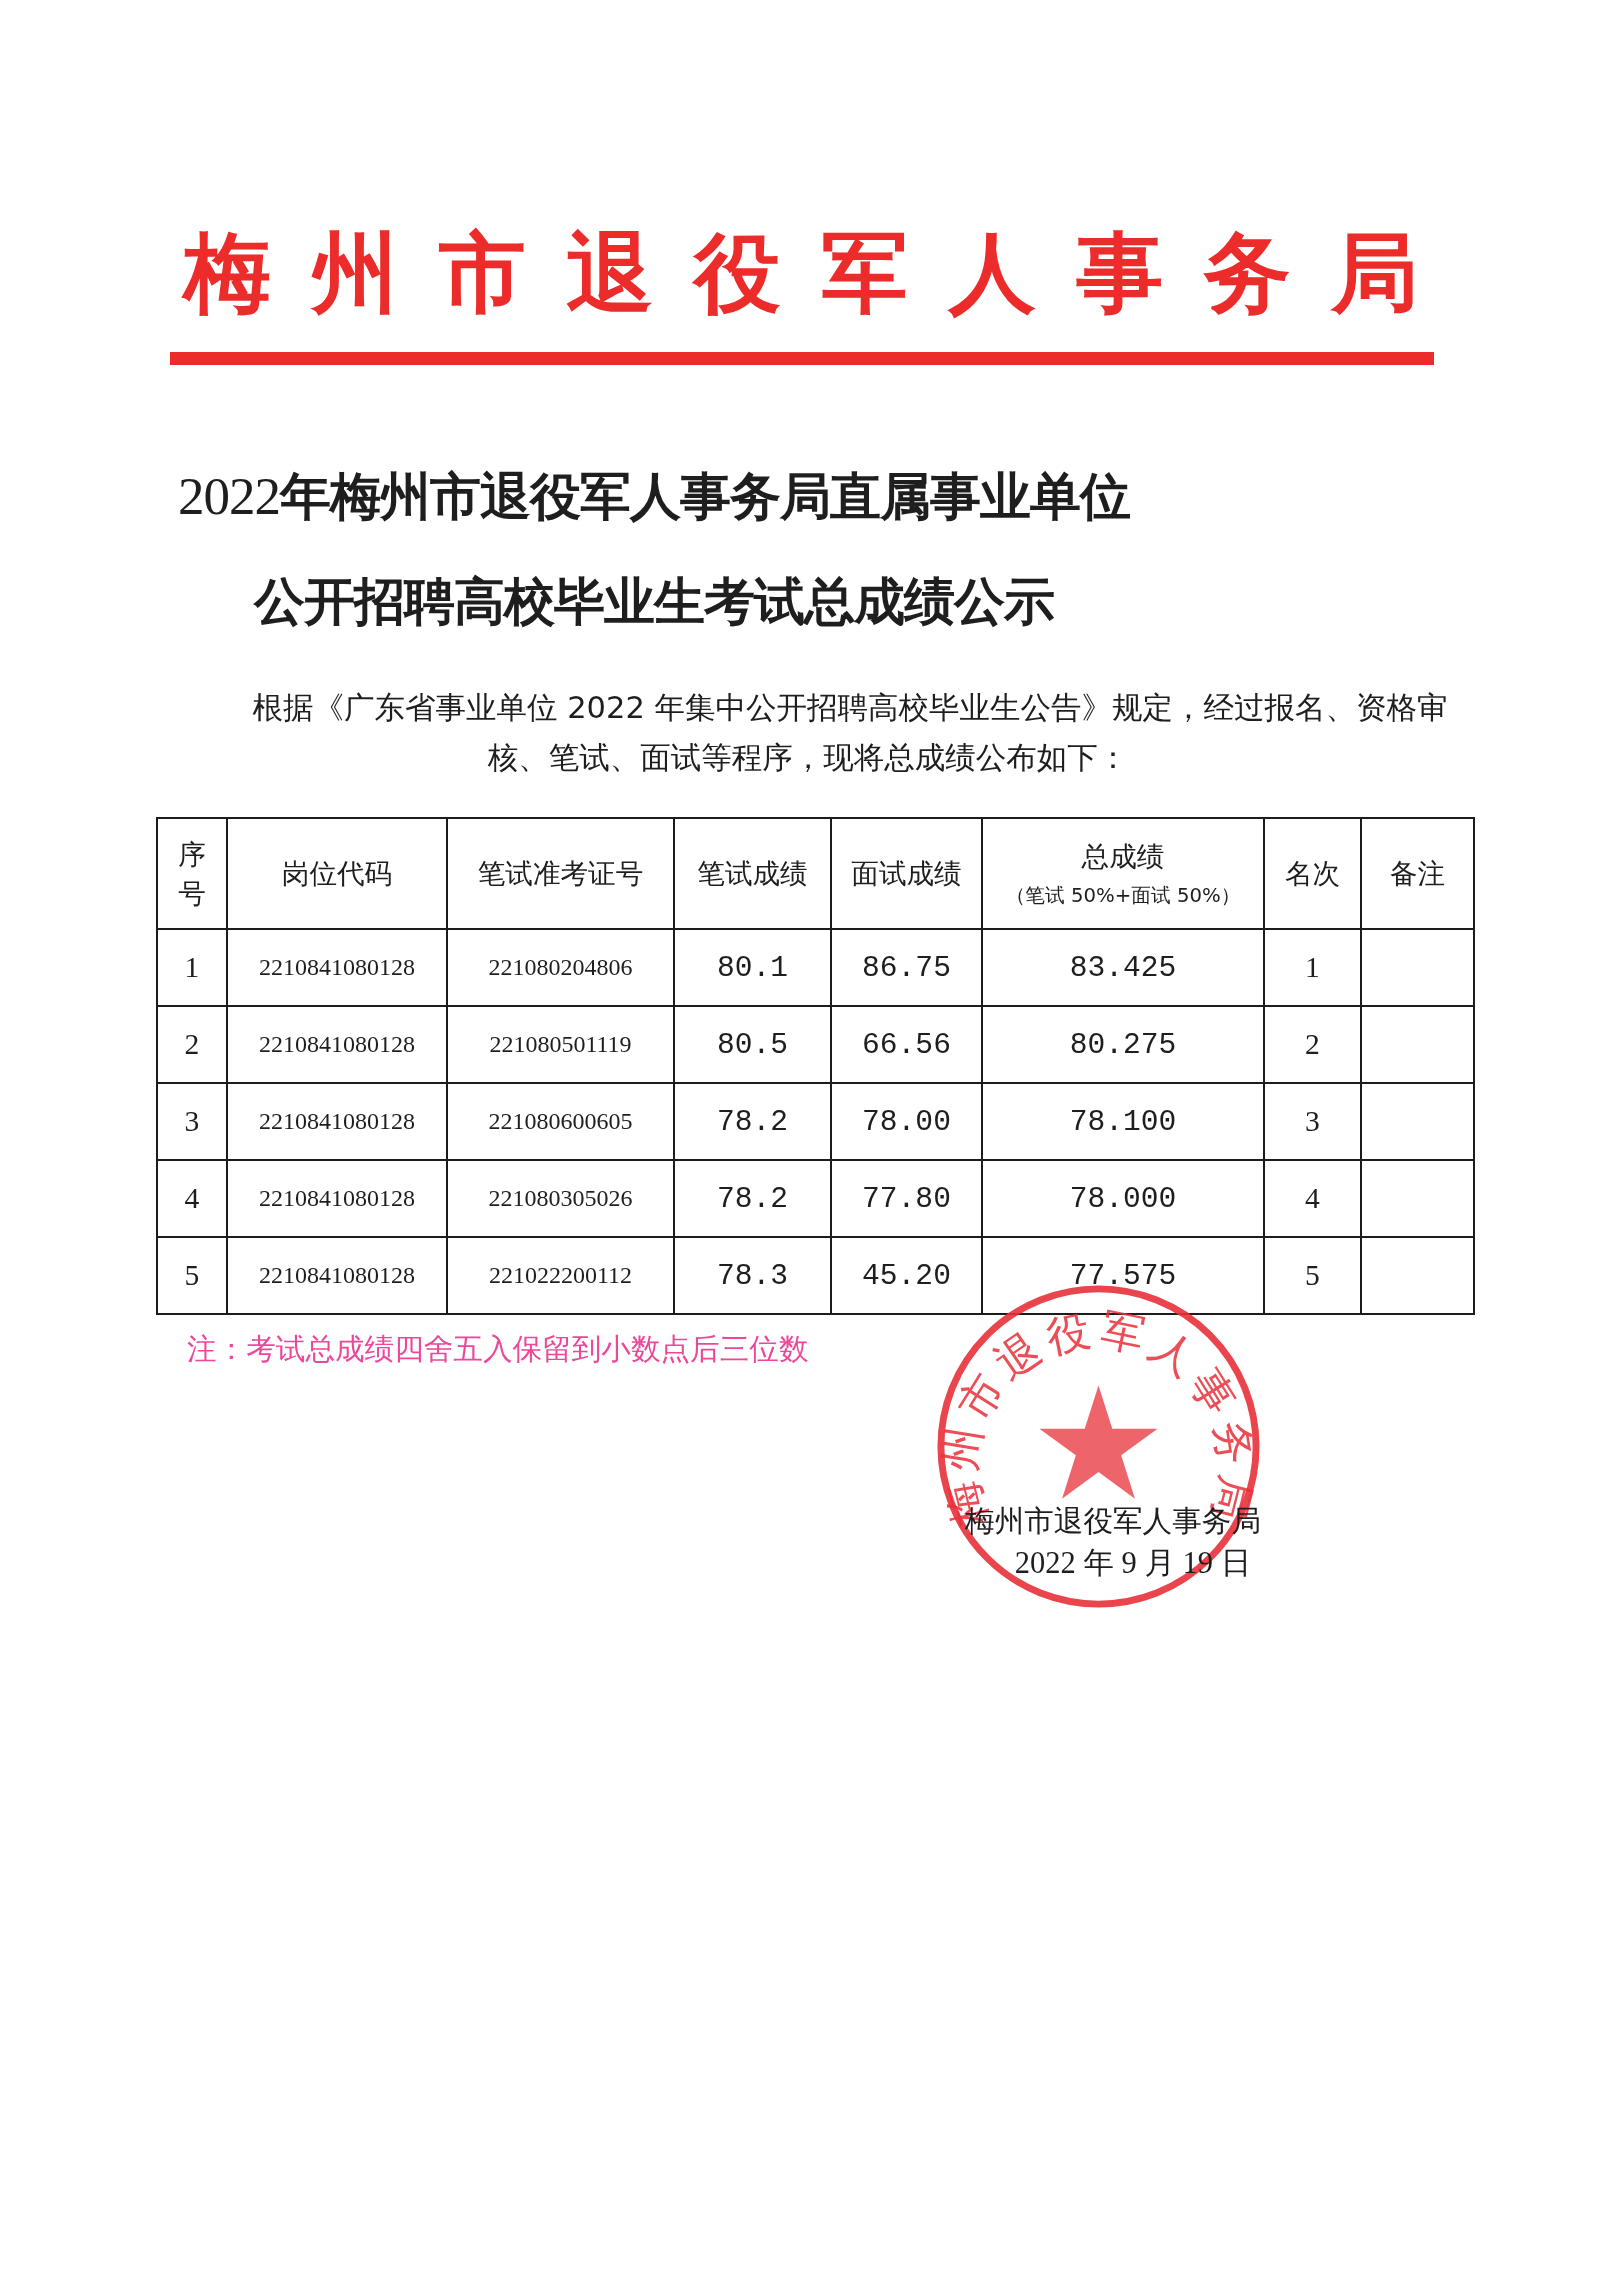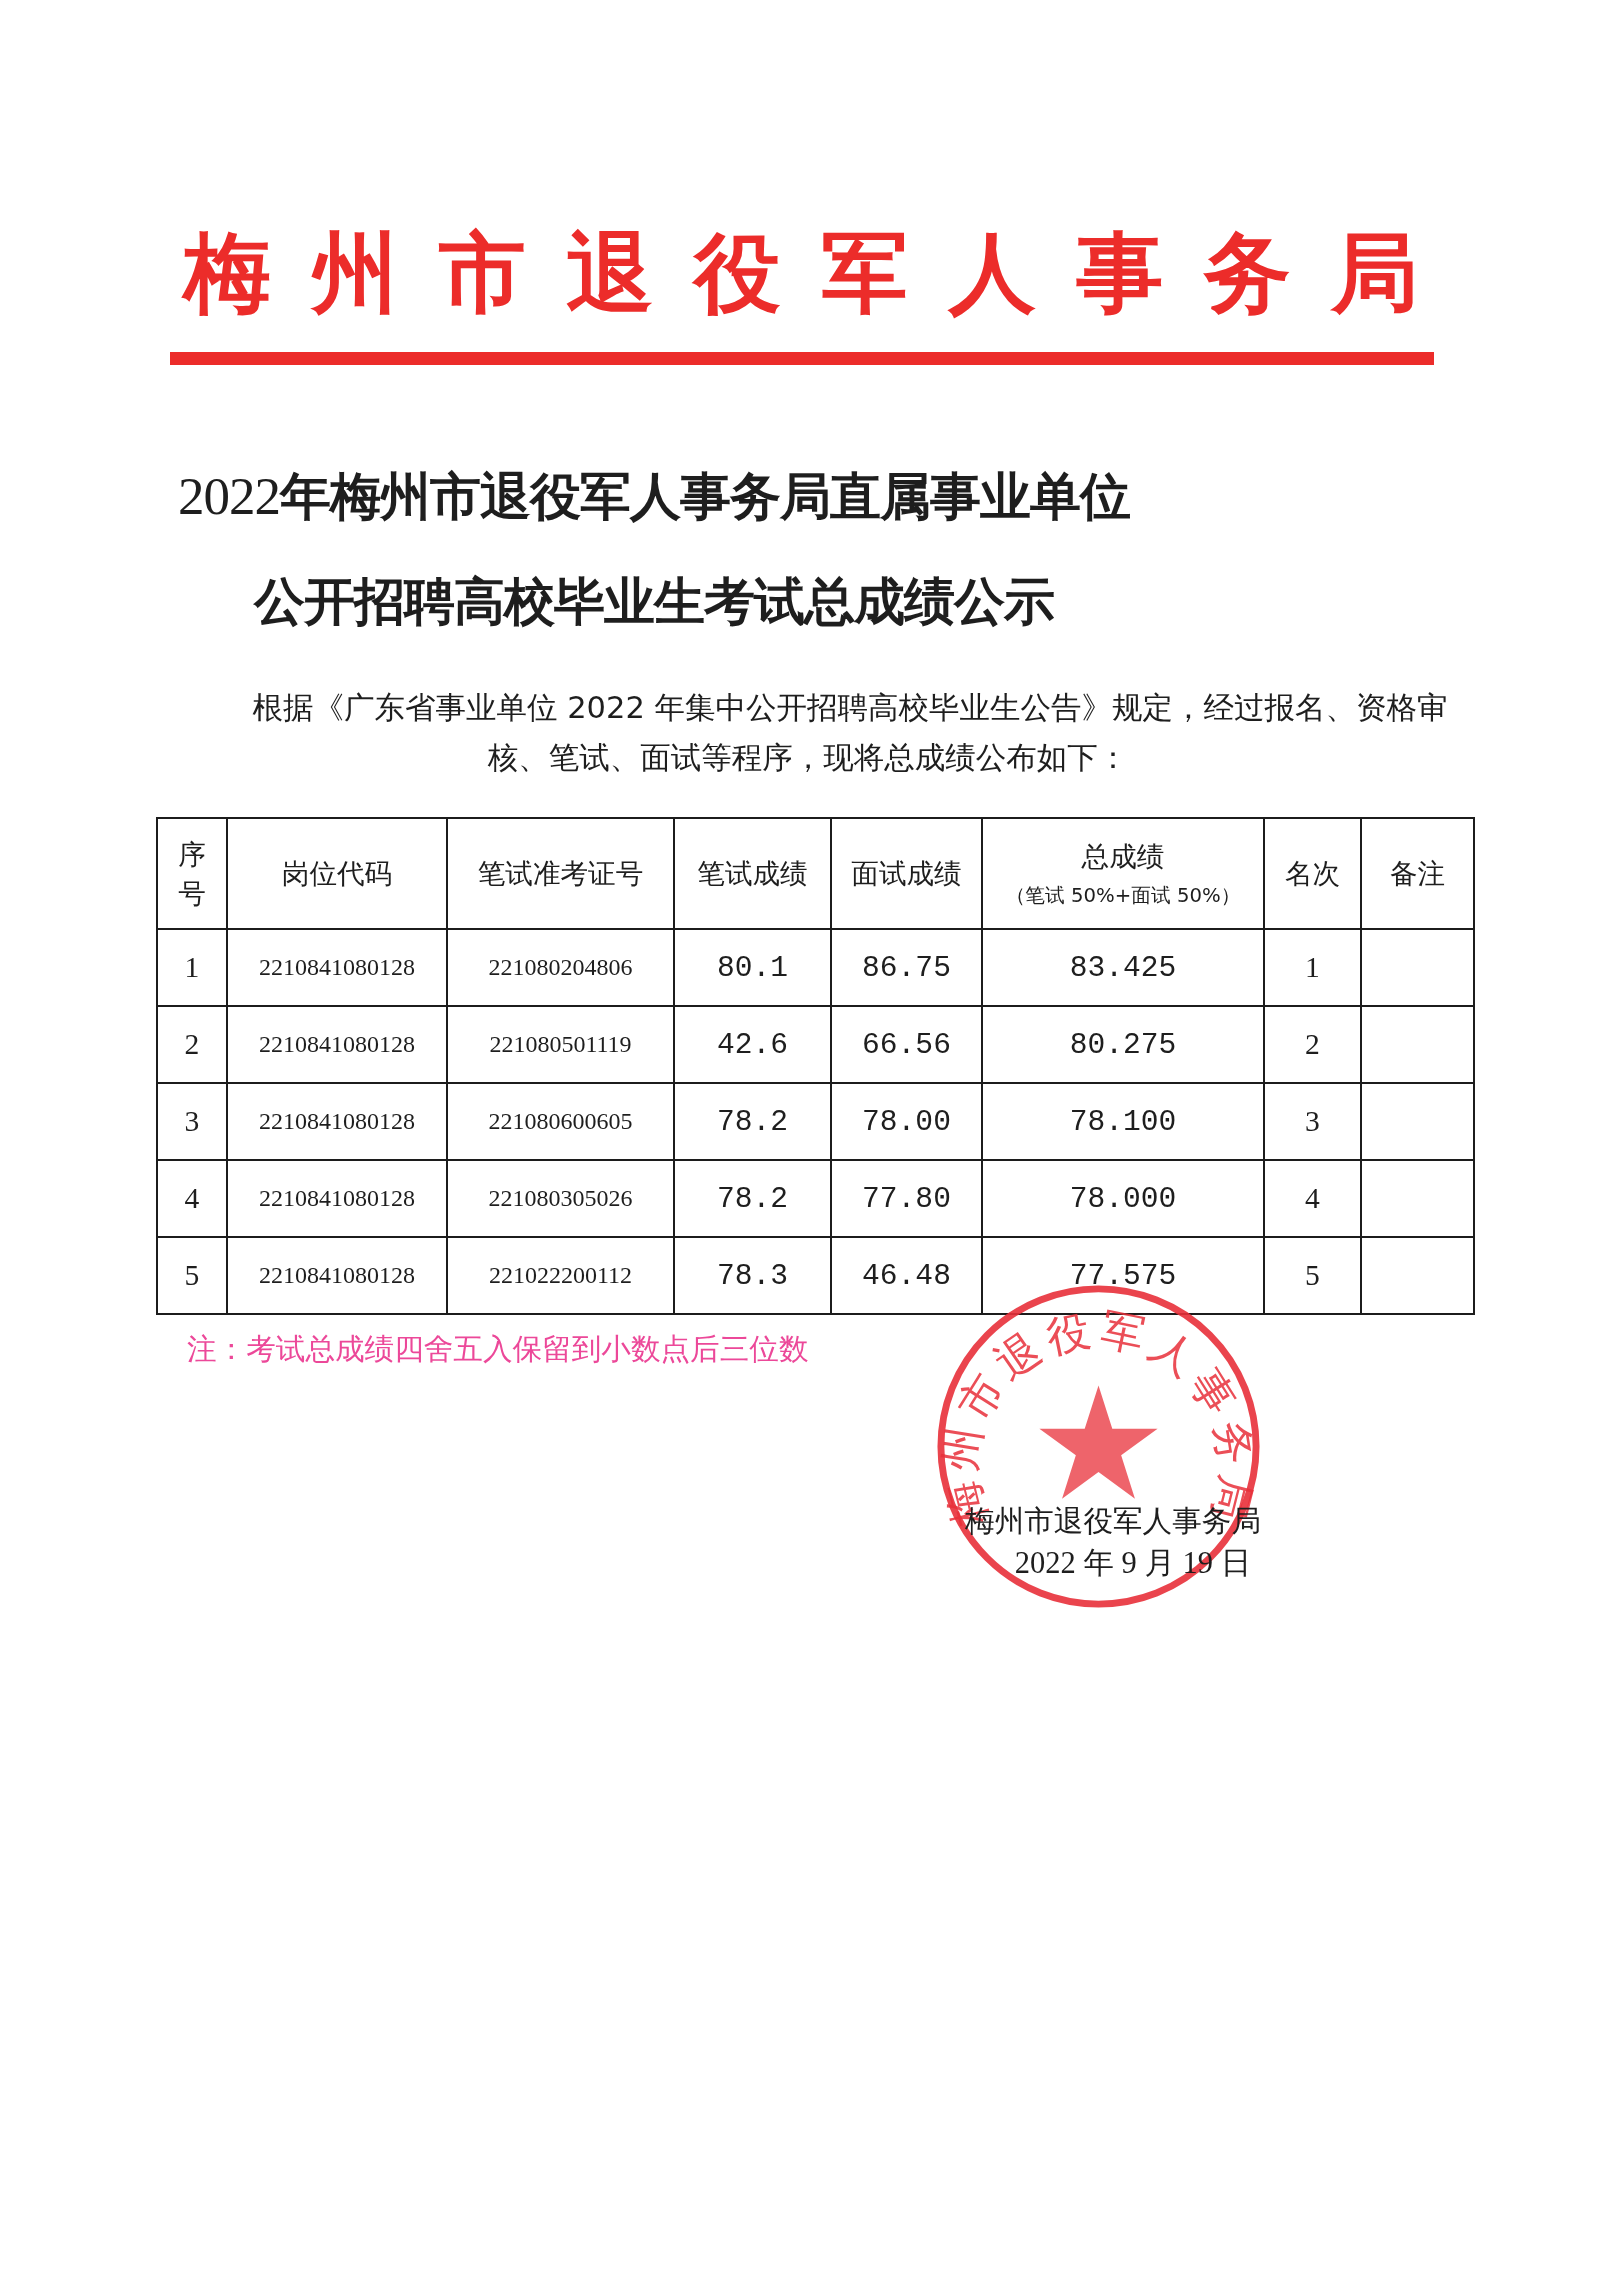--- a/index.html
+++ b/index.html
@@ -105,21 +105,21 @@
       <td class="score">80.1</td>
       <td class="score">86.75</td>
       <td class="score">83.425</td>
       <td class="seq">1</td>
       <td></td>
     </tr>
     <tr>
       <td class="seq">2</td>
       <td>2210841080128</td>
       <td>221080501119</td>
-      <td class="score">42.6</td>
+      <td class="score">80.5</td>
       <td class="score">66.56</td>
       <td class="score">80.275</td>
       <td class="seq">2</td>
       <td></td>
     </tr>
     <tr>
       <td class="seq">3</td>
       <td>2210841080128</td>
       <td>221080600605</td>
       <td class="score">78.2</td>
@@ -136,21 +136,21 @@
       <td class="score">77.80</td>
       <td class="score">78.000</td>
       <td class="seq">4</td>
       <td></td>
     </tr>
     <tr>
       <td class="seq">5</td>
       <td>2210841080128</td>
       <td>221022200112</td>
       <td class="score">78.3</td>
-      <td class="score">46.48</td>
+      <td class="score">45.20</td>
       <td class="score">77.575</td>
       <td class="seq">5</td>
       <td></td>
     </tr>
   </tbody>
 </table>
 
 <div class="abs note">注：考试总成绩四舍五入保留到小数点后三位数</div>
 
 <svg class="abs seal" viewBox="0 0 332 332">

